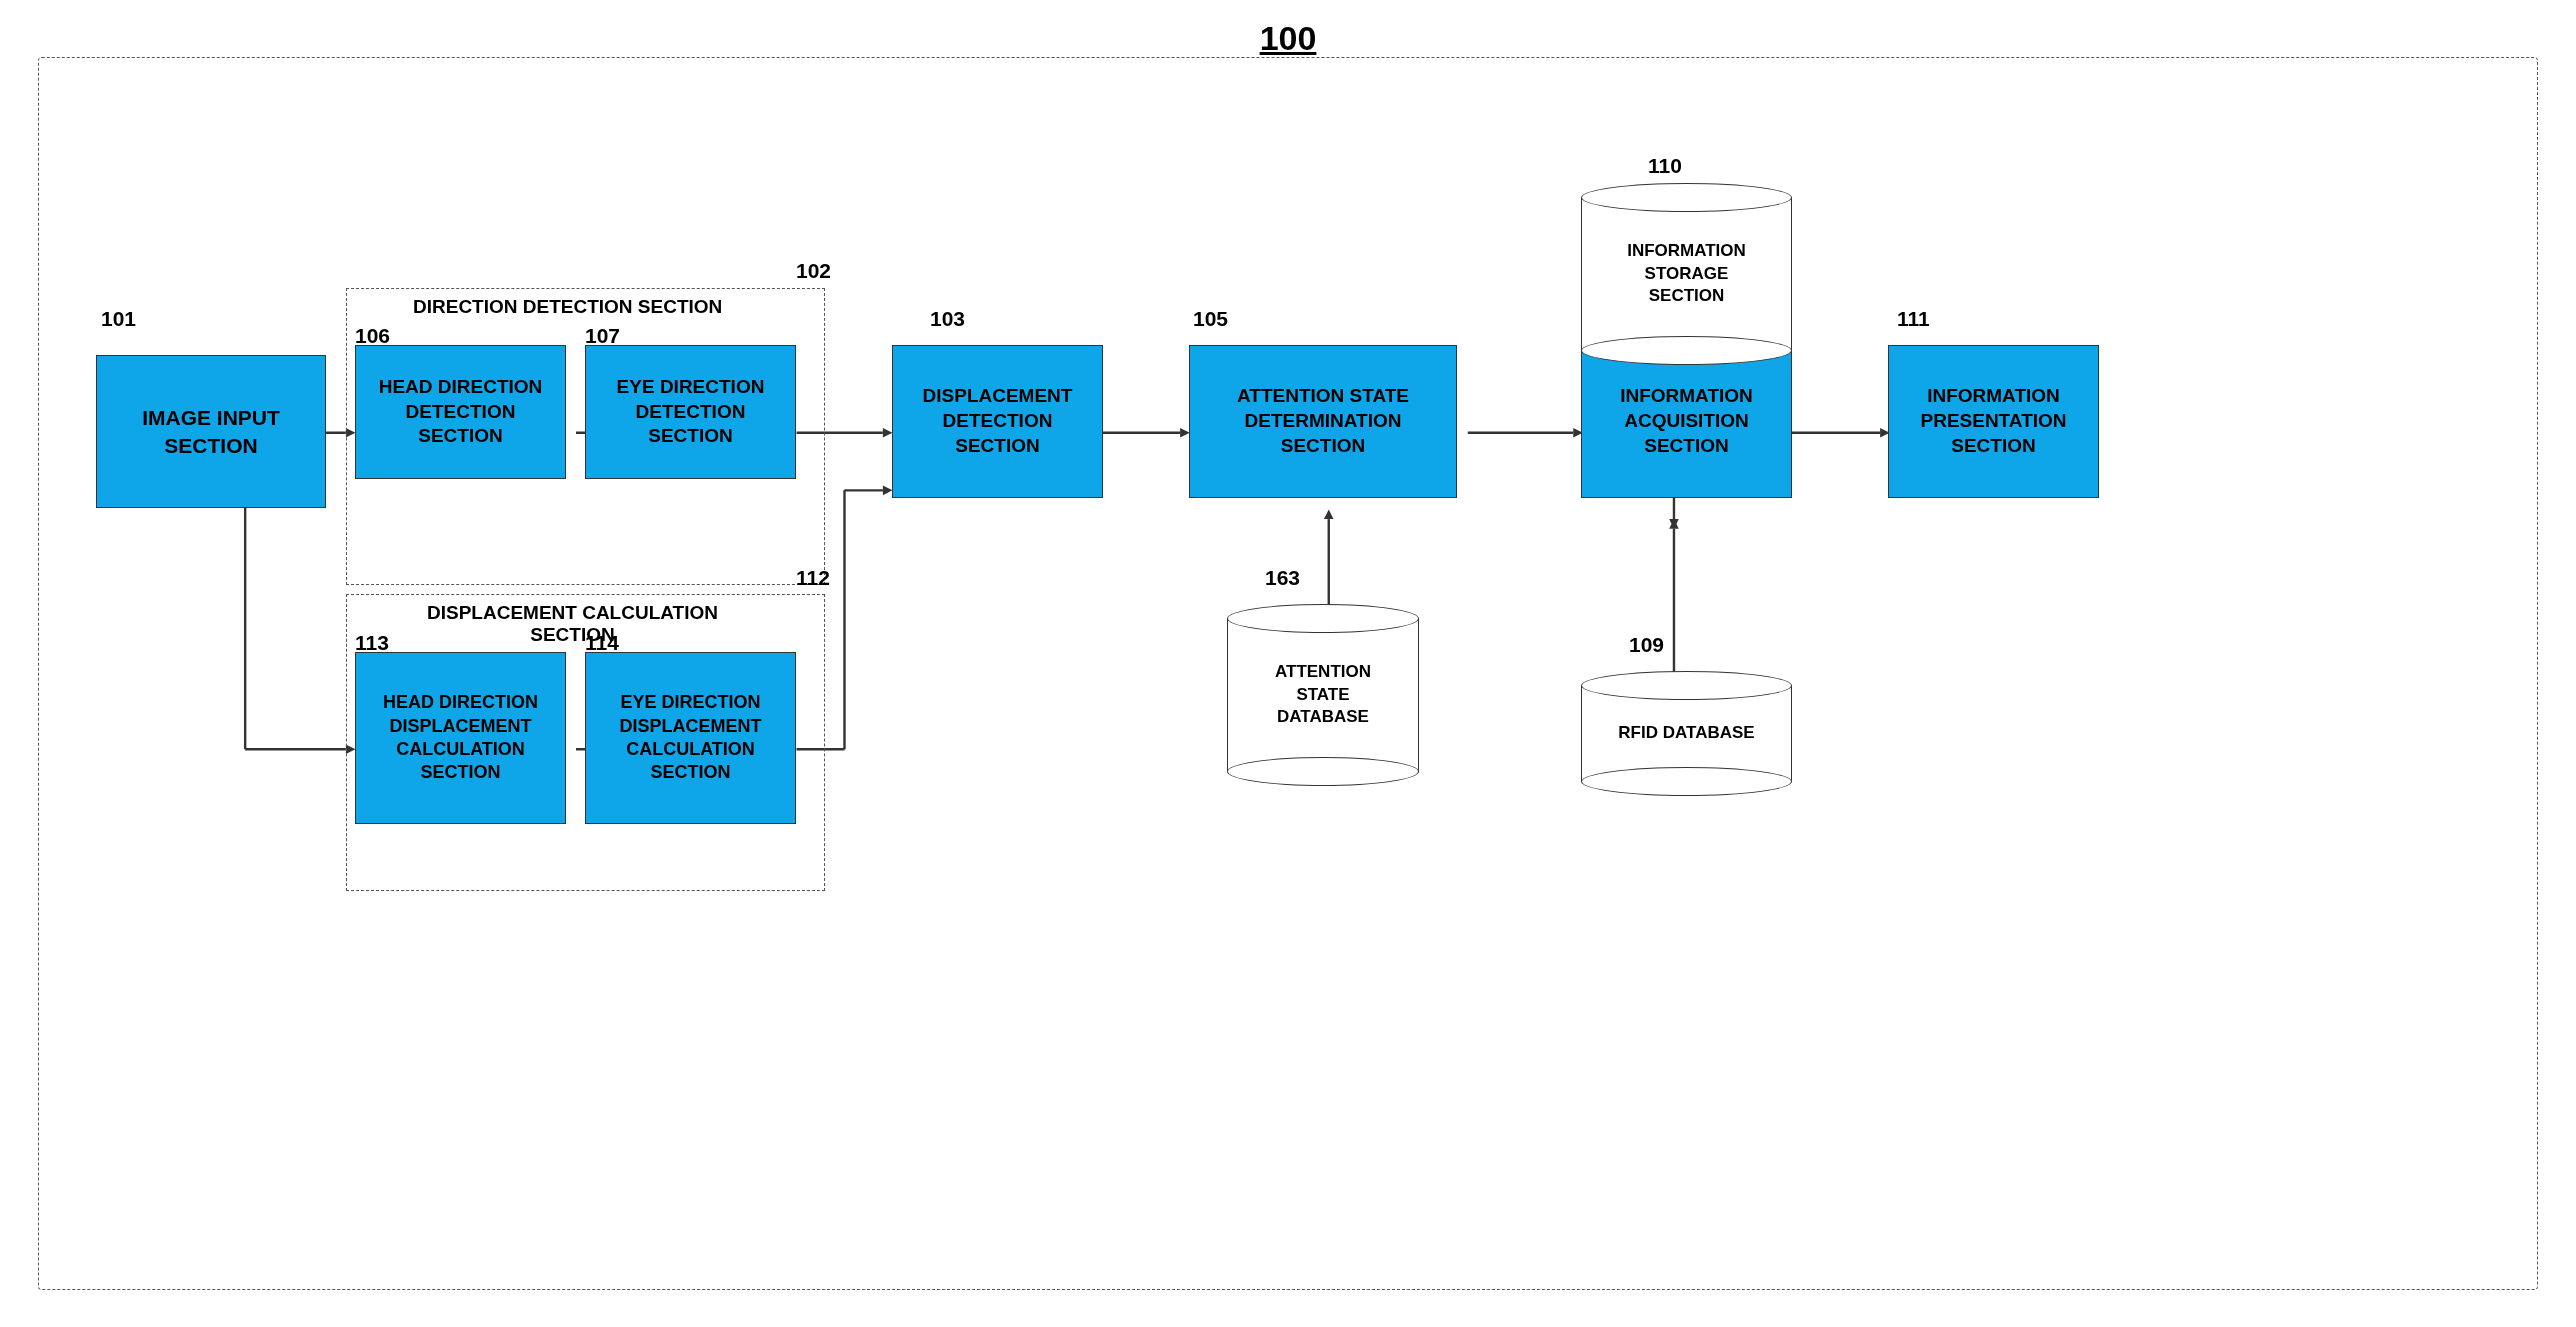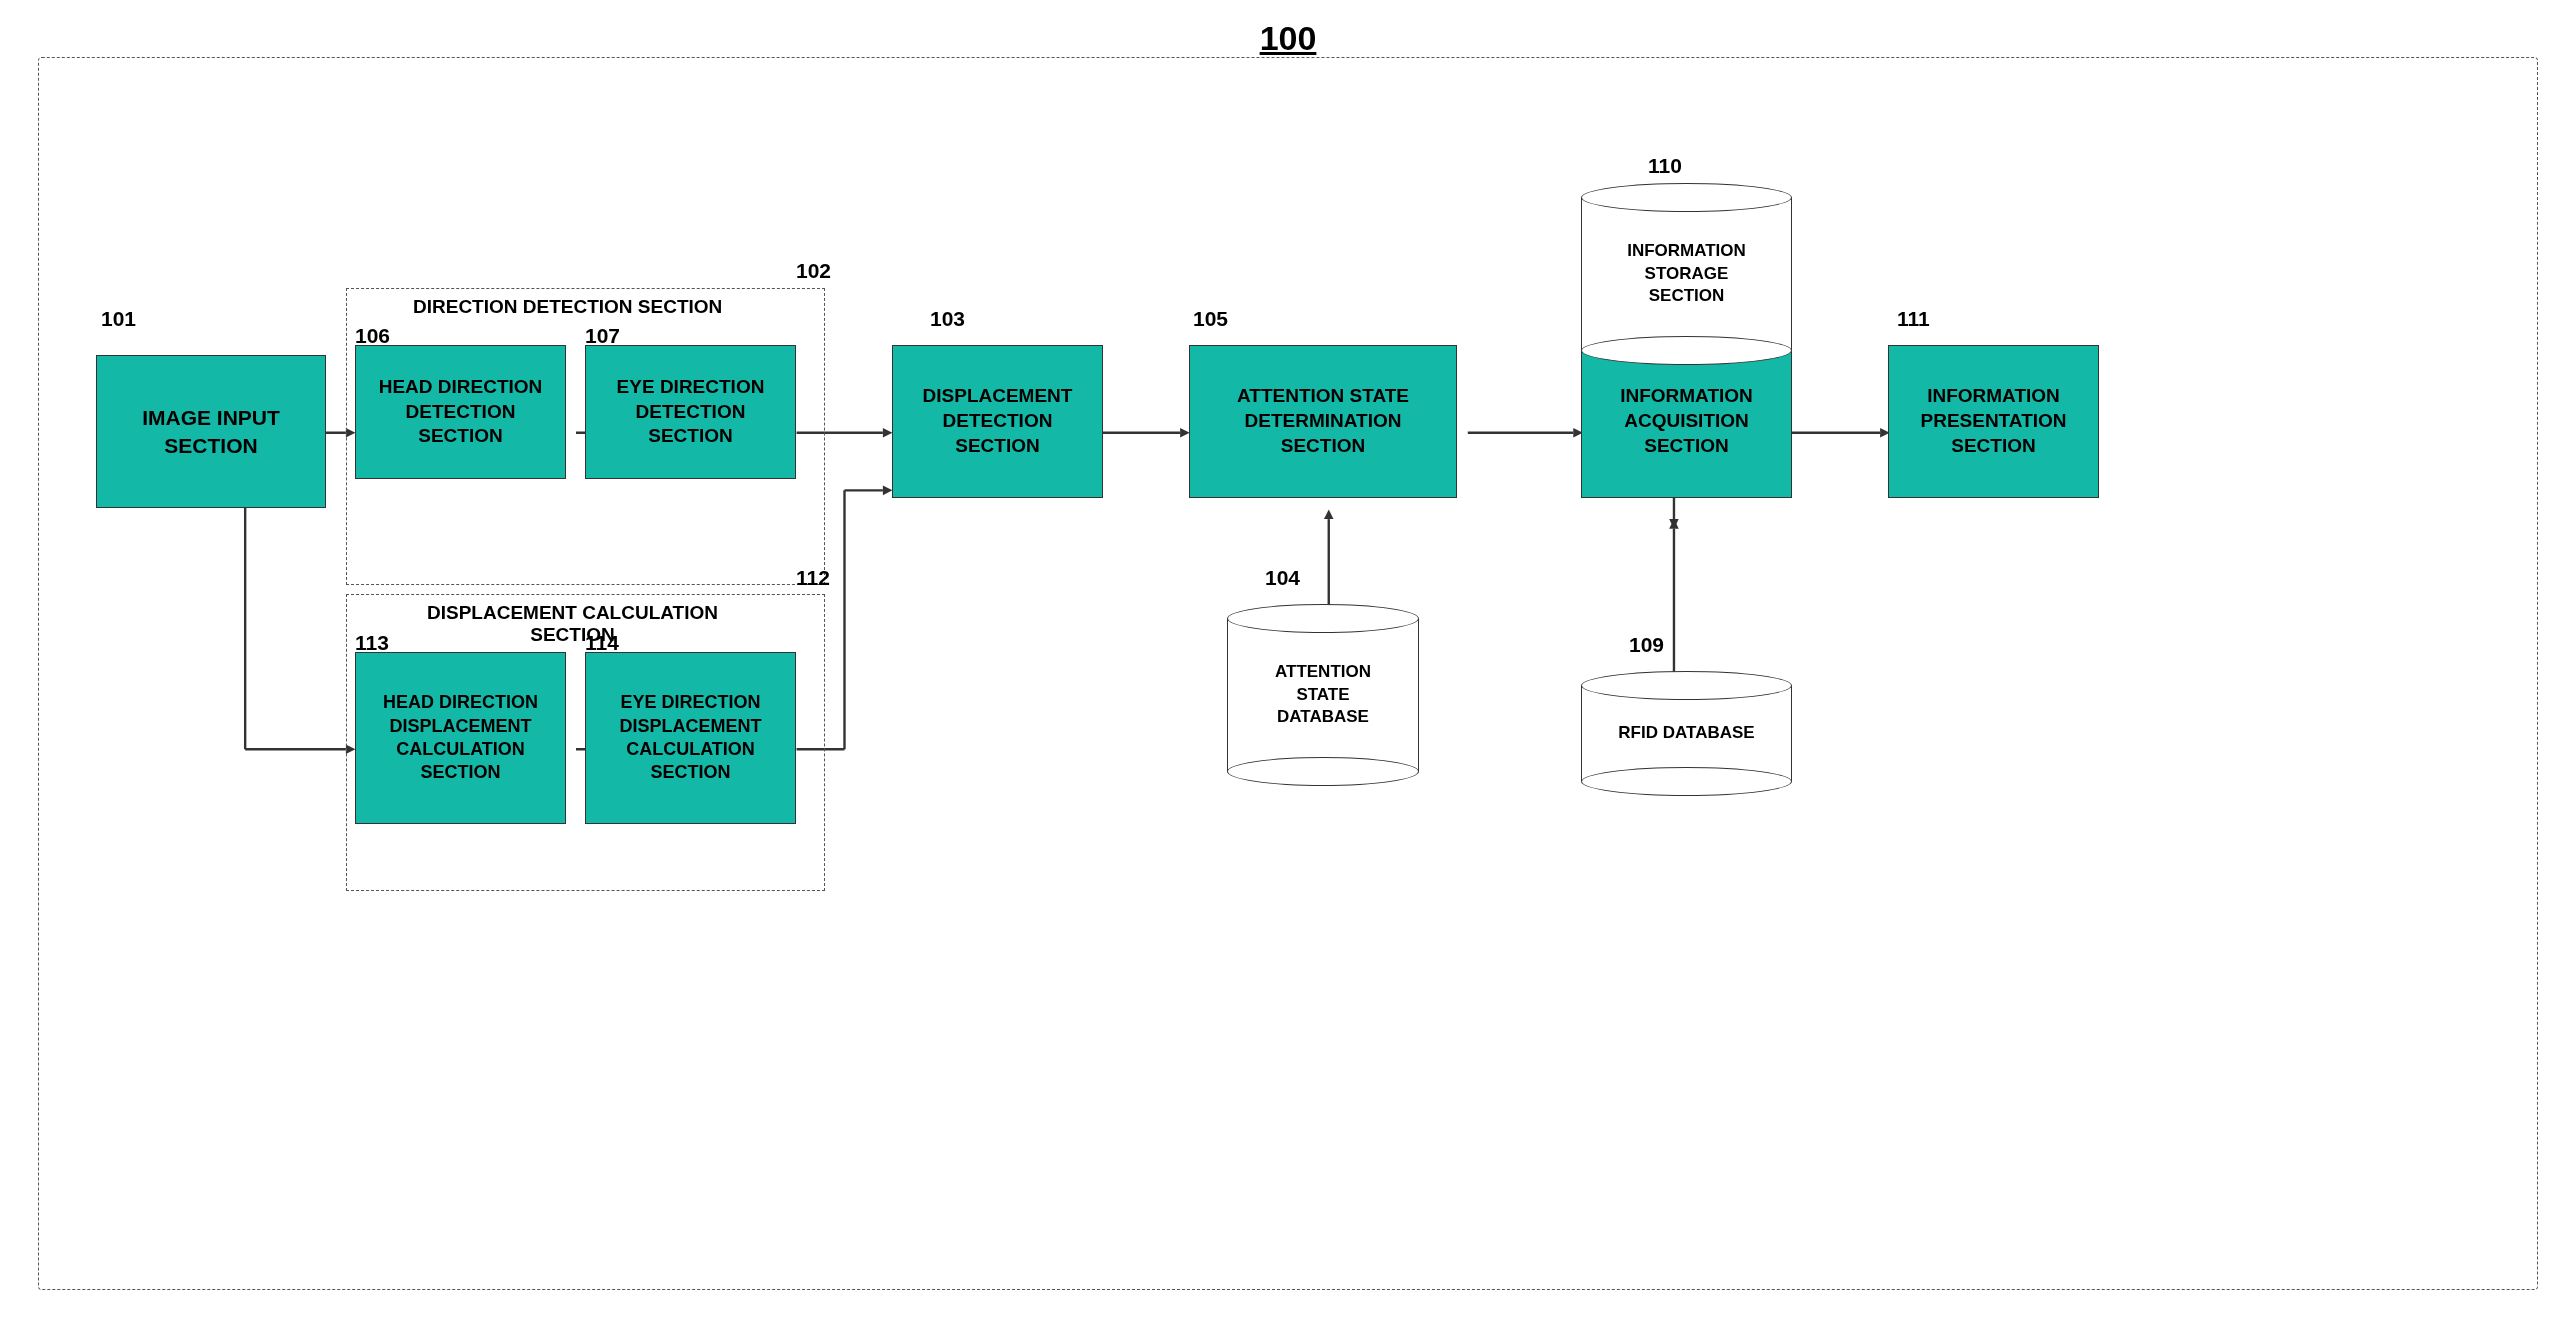--- a/index.html
+++ b/index.html
@@ -26,21 +26,21 @@
       left: 50%;
       transform: translateX(-50%);
       font-size: 34px;
       font-weight: bold;
       text-decoration: underline;
     }
     
     .box {
       position: absolute;
       border: 1.9px solid #333;
-      background: #14b8a6;
+      background: #0ea5e9;
       display: flex;
       align-items: center;
       justify-content: center;
       text-align: center;
       font-size: 19px;
       font-weight: bold;
       line-height: 1.3;
       padding: 7.7px;
     }
     .box-dashed {
@@ -213,21 +213,21 @@
   <div class="ref-label" style="top:249px; left:891px;">103</div>
   <div class="box" style="top:287px; left:853px; width:211px; height:153px; font-size:19px;">
     DISPLACEMENT<br>DETECTION<br>SECTION
   </div>
 
   <div class="ref-label" style="top:249px; left:1154px;">105</div>
   <div class="box" style="top:287px; left:1150px; width:268px; height:153px; font-size:19px;">
     ATTENTION STATE<br>DETERMINATION<br>SECTION
   </div>
 
-  <div class="ref-label" style="top:508px; left:1226px;">104</div>
+  <div class="ref-label" style="top:508px; left:1226px;">163</div>
   <div class="cylinder" style="top:546px; left:1188px; width:192px;">
     <div class="cylinder-top"></div>
     <div class="cylinder-body" style="height:153px; font-size:17px;">
       ATTENTION<br>STATE<br>DATABASE
     </div>
     <div class="cylinder-bottom"></div>
   </div>
 
   <div class="ref-label" style="top:249px; left:1552px;">108</div>
   <div class="box" style="top:287px; left:1542px; width:211px; height:153px; font-size:19px;">

